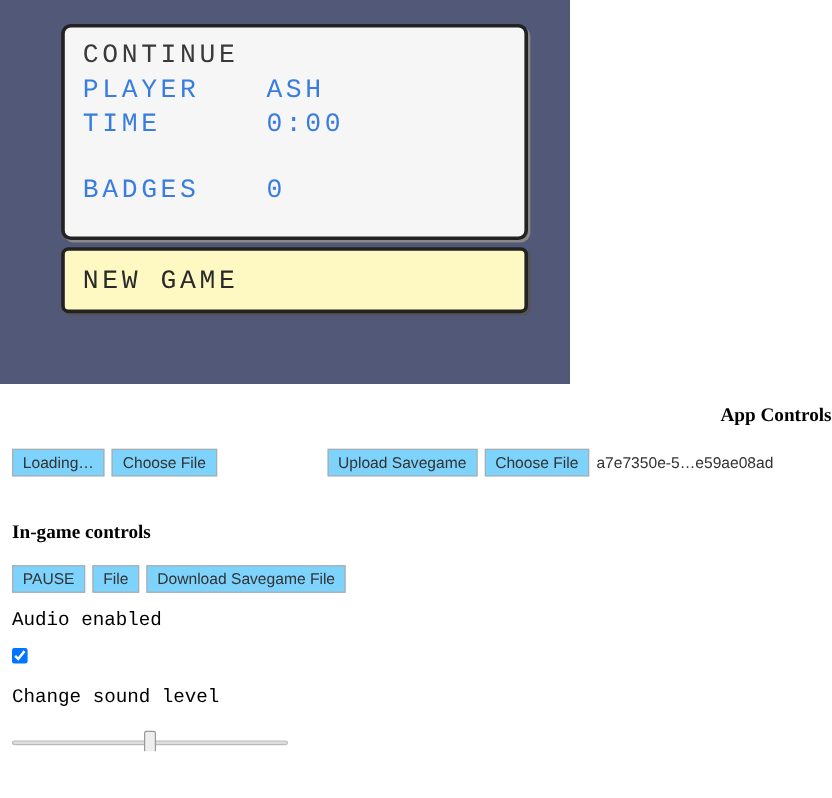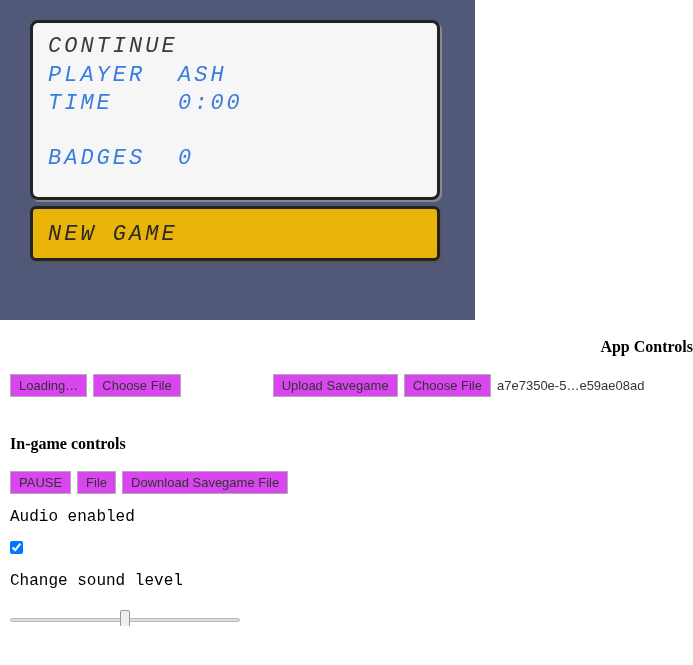--- a/index.html
+++ b/index.html
@@ -2,54 +2,53 @@
 <html><head>
   <meta charset="utf-8">
   <style>
     * { box-sizing: border-box; margin: 0; padding: 0; }
     body { font-family: "Times New Roman", serif; font-size: 16px; color: #000; background: #fff; }
 
     .game-screen {
       width: 475px;
       height: 320px;
       background: #525877;
-      padding: 20px 35px 20px 30px;
+      padding: 20px 35px 20px 51px;
       margin: 0 0 15px 0;
-      font-style: italic;
     }
 
     .continue-panel {
       background: #f6f6f6;
       border: 3px solid #222;
       border-radius: 8px;
       box-shadow: 2px 2px 0 #888;
       padding: 10px 15px 15px 15px;
       margin-bottom: 6px;
       height: 180px;
     }
 
     .newgame-panel {
-      background: #eab308;
+      background: #fef9c3;
       border: 3px solid #222;
       border-radius: 6px;
       box-shadow: 2px 2px 0 #555;
       padding: 12px 15px;
       height: 55px;
     }
 
     .game-text {
       font-family: "Courier New", monospace;
       font-size: 22px;
       letter-spacing: 3px;
       font-weight: 500;
       line-height: 1.3;
     }
 
     .continue-title { color: #3a3a3a; }
-    .stat-row { color: #3a7de0; display: flex; }
+    .stat-row { color: #3a7de0; display: flex; gap: 23px; }
     .stat-label { width: 130px; }
     .stat-value { }
     .spacer { height: 26px; }
     .newgame-text { color: #2a2a2a; }
 
     .section-title { font-weight: bold; font-family: "Times New Roman", serif; margin: 18px 0 18px 10px; text-align: right; }
     .section-title2 { font-weight: bold; font-family: "Times New Roman", serif; margin: 38px 16px 18px 10px; }
 
     .controls-row {
       display: flex;
@@ -58,21 +57,21 @@
       margin: 0 0 0 10px;
       font-family: Arial, sans-serif;
       font-size: 13px;
     }
     .spacer-h { width: 80px; }
 
     button.ui-btn {
       font-family: Arial, sans-serif;
       font-size: 13px;
       padding: 3px 8px;
-      background: #d946ef;
+      background: #7dd3fc;
       border: 1px solid #adadad;
       cursor: pointer;
       color: #333;
     }
 
     .filelabel { color: #333; }
 
     .plain-text { margin: 14px 0 14px 10px; font-family: Liberation Mono, monospace; }
 
     .cb-row { margin: 0 0 0 10px; }

